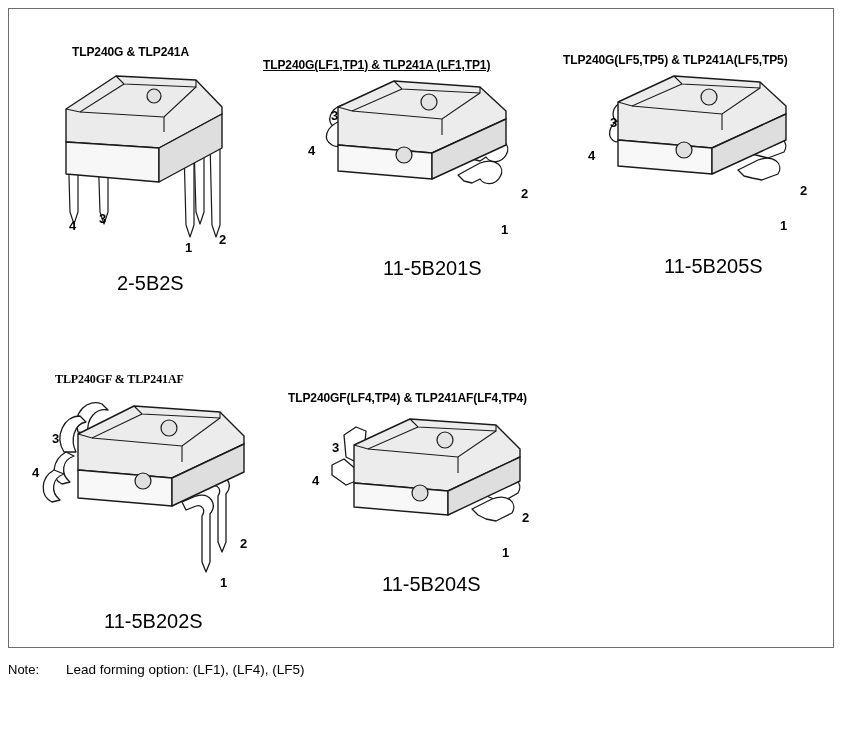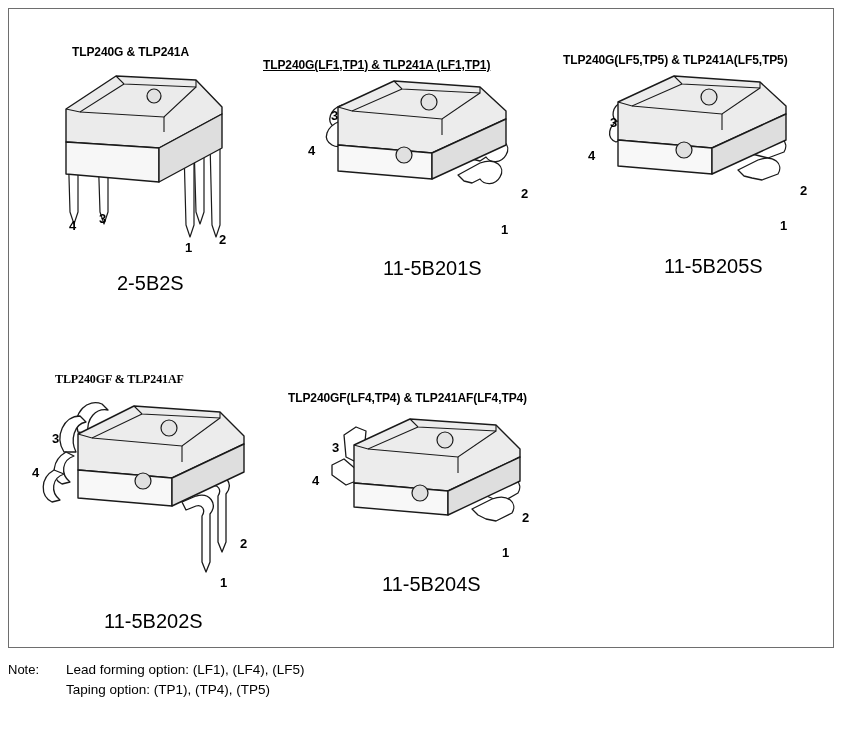--- a/index.html
+++ b/index.html
@@ -248,17 +248,16 @@
     <div class="pin-label" style="left:242px; top:135px;">2</div>
     <div class="pin-label" style="left:222px; top:170px;">1</div>
 
     <div class="pkg-code" style="left:102px; top:198px;">11-5B204S</div>
   </div>
 
   <div class="notes">
     <div class="notes-label">Note:</div>
     <div class="notes-lines">
       <div>Lead forming option: (LF1), (LF4), (LF5)</div>
-      <div>Taping option: (TP1), (TP4), (TP5)</div>
     </div>
   </div>
 
 </div>
 
 </body></html>

